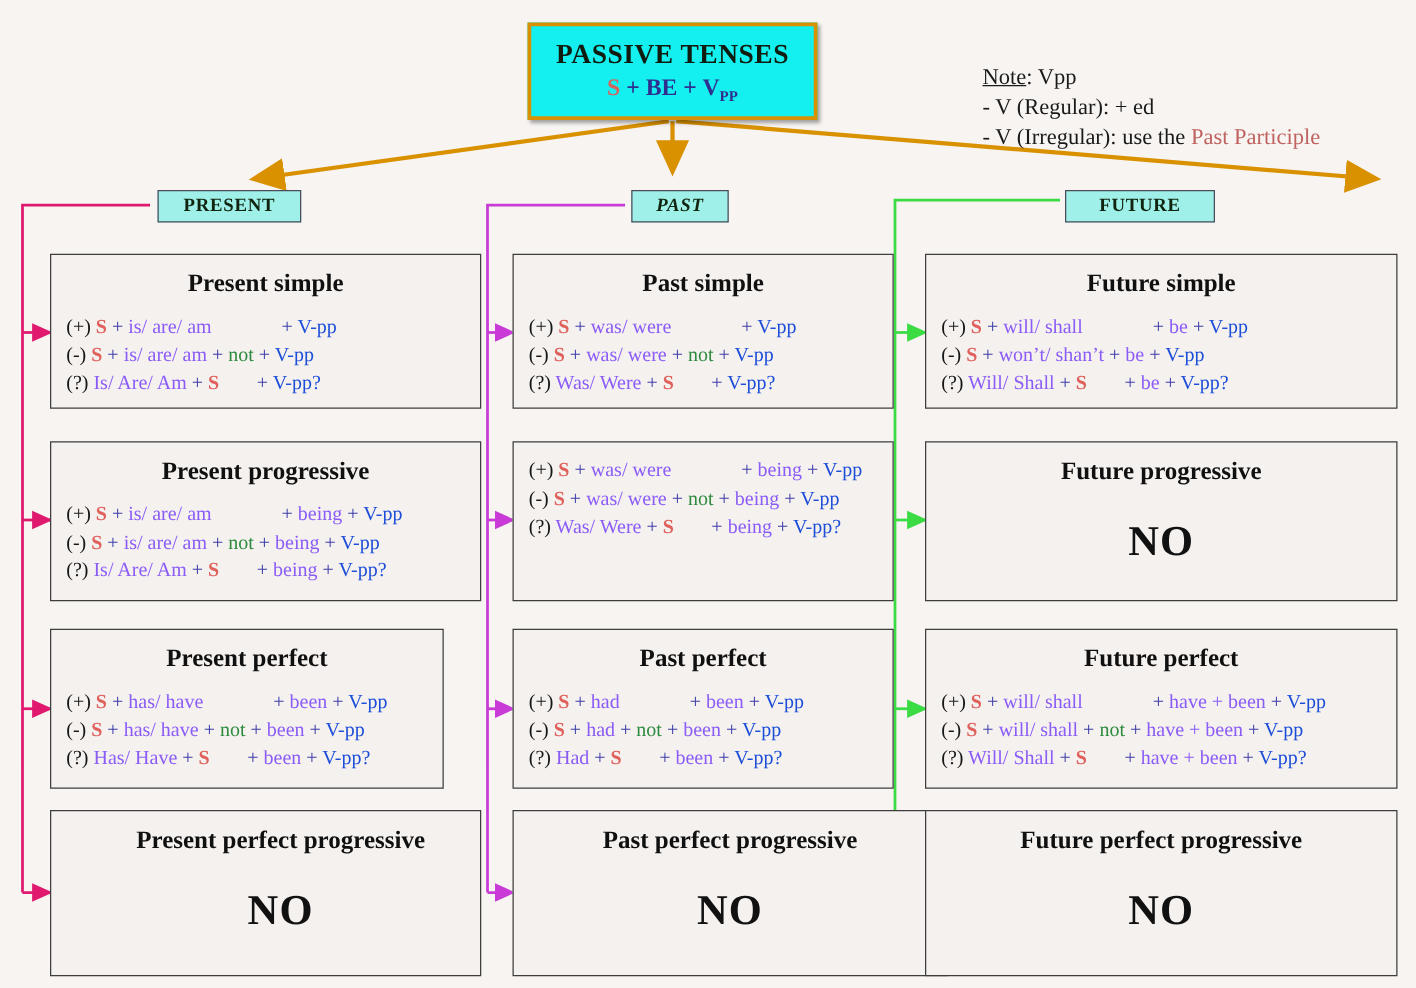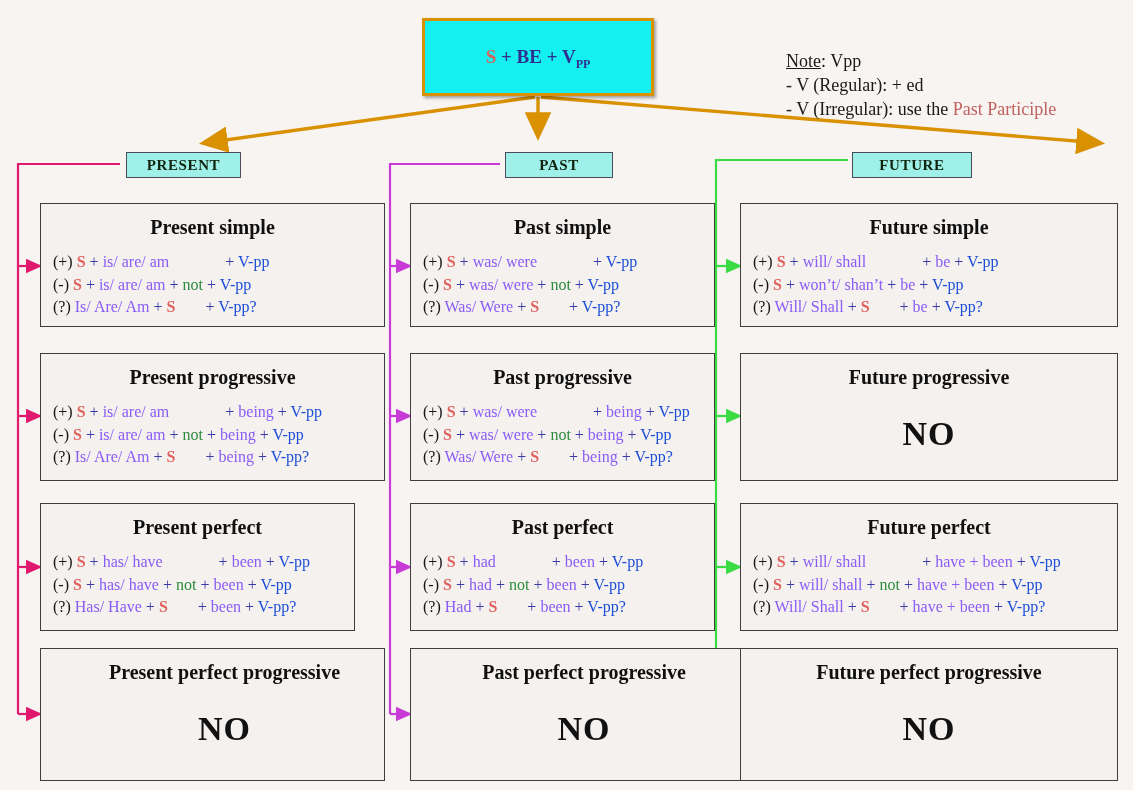--- a/index.html
+++ b/index.html
@@ -39,21 +39,21 @@
 
   
   .col-head{
     position:absolute;height:26px;
     background:#9ff0e8;border:1.5px solid #4b4b5a;
     display:flex;align-items:center;justify-content:center;
     font-weight:bold;font-size:15px;color:#10240f;letter-spacing:.6px;
     box-sizing:border-box;
   }
   #head-present{left:126px;top:152px;width:115px;}
-  #head-past{left:505px;top:152px;width:108px;}
+  #head-past{left:505px;top:152px;width:78px;font-style:italic;}
   #head-future{left:852px;top:152px;width:120px;}
 
   
   .card{
     position:absolute;background:#f4f1ef;border:1.4px solid #3e3e3e;
     box-sizing:border-box;
   }
   .card-title{
     text-align:center;font-weight:bold;font-size:20px;color:#101010;
     margin-top:12px;
@@ -120,20 +120,21 @@
     <g stroke="#3bdb44" stroke-width="2.2" fill="none">
       <path d="M848,160 L716,160 L716,710"></path>
       <path d="M716,266 L740,266" marker-end="url(#ar-green)"></path>
       <path d="M716,416 L740,416" marker-end="url(#ar-green)"></path>
       <path d="M716,567 L740,567" marker-end="url(#ar-green)"></path>
       <path d="M716,710 L740,710" marker-end="url(#ar-green)"></path>
     </g>
   </svg>
 
   <div class="title-box">
+    <div class="title-main">PASSIVE TENSES</div>
     <div class="title-sub">
       <span class="t-s">S</span>
       <span class="t-plus">+</span>
       <span class="t-be">BE</span>
       <span class="t-plus">+</span>
       <span class="t-v"><span>V</span><sub>PP</sub></span>
     </div>
   </div>
 
   <div class="note">
@@ -177,21 +178,20 @@
       </div>
       <div class="card" style="left: 410px; top: 203px; width: 305px; height: 124px;">
         <div class="card-title">Past simple</div>
         <div class="rows">
           <div class="row"><span class="mk">(+)</span> <span class="s">S</span> <span class="plus">+</span> <span class="aux">was/ were</span> <span class="sp" style="width: 52px;"></span><span class="plus">+</span> <span class="vpp">V-pp</span> </div>
           <div class="row"><span class="mk">(-)</span> <span class="s">S</span> <span class="plus">+</span> <span class="aux">was/ were</span> <span class="plus">+</span> <span class="not">not</span> <span class="sp" style="width: 0px;"></span><span class="plus">+</span> <span class="vpp">V-pp</span> </div>
           <div class="row"><span class="mk">(?)</span> <span class="aux">Was/ Were</span> <span class="plus">+</span> <span class="s">S</span> <span class="sp" style="width: 26px;"></span><span class="plus">+</span> <span class="vpp">V-pp?</span> </div>
         </div>
       </div>
       <div class="card" style="left: 410px; top: 353px; width: 305px; height: 128px;">
-        <div class="card-title">Past progressive</div>
         <div class="rows">
           <div class="row"><span class="mk">(+)</span> <span class="s">S</span> <span class="plus">+</span> <span class="aux">was/ were</span> <span class="sp" style="width: 52px;"></span><span class="plus">+</span> <span class="aux">being</span> <span class="plus">+</span> <span class="vpp">V-pp</span> </div>
           <div class="row"><span class="mk">(-)</span> <span class="s">S</span> <span class="plus">+</span> <span class="aux">was/ were</span> <span class="plus">+</span> <span class="not">not</span> <span class="sp" style="width: 0px;"></span><span class="plus">+</span> <span class="aux">being</span> <span class="plus">+</span> <span class="vpp">V-pp</span> </div>
           <div class="row"><span class="mk">(?)</span> <span class="aux">Was/ Were</span> <span class="plus">+</span> <span class="s">S</span> <span class="sp" style="width: 26px;"></span><span class="plus">+</span> <span class="aux">being</span> <span class="plus">+</span> <span class="vpp">V-pp?</span> </div>
         </div>
       </div>
       <div class="card" style="left: 410px; top: 503px; width: 305px; height: 128px;">
         <div class="card-title">Past perfect</div>
         <div class="rows">
           <div class="row"><span class="mk">(+)</span> <span class="s">S</span> <span class="plus">+</span> <span class="aux">had</span> <span class="sp" style="width: 52px;"></span><span class="plus">+</span> <span class="aux">been</span> <span class="plus">+</span> <span class="vpp">V-pp</span> </div>

